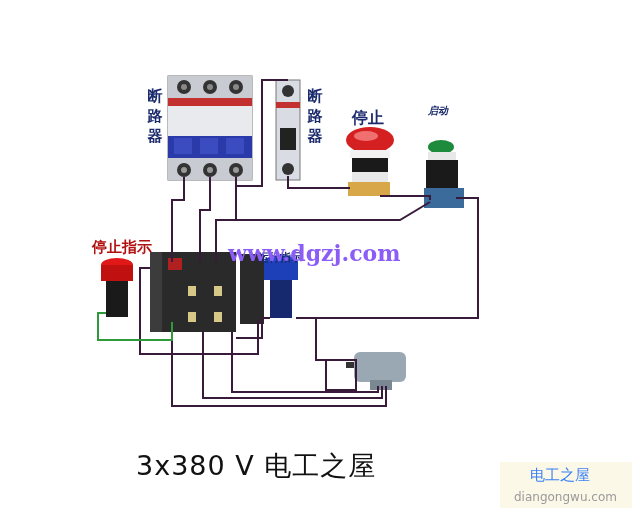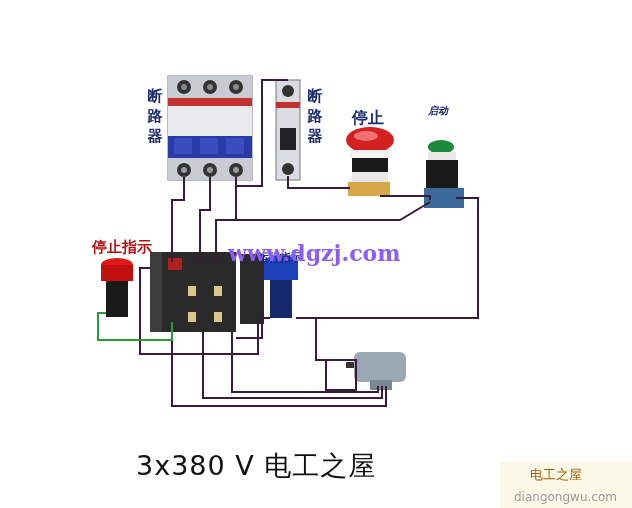--- a/index.html
+++ b/index.html
@@ -6,21 +6,21 @@
     body { width: 632px; height: 508px; position: relative; overflow: hidden; font-family: "DejaVu Sans", sans-serif; }
     .stage { position: absolute; left: 0; top: 0; width: 632px; height: 508px; }
     svg.wires { position: absolute; left: 0; top: 0; width: 632px; height: 508px; }
     .lbl { position: absolute; font-weight: bold; color: #1a2a6c; font-family: "DejaVu Sans", sans-serif; }
     .vlbl { font-size: 15px; line-height: 20px; width: 18px; text-align: center; }
     .small-red { color: #b01010; font-size: 15px; }
     .small-navy { color: #1a2a6c; font-size: 11px; }
     .watermark-url { position: absolute; left: 228px; top: 240px; font-family: "DejaVu Serif", serif; font-weight: bold; font-size: 22px; color: #8b5cf6; letter-spacing: 0px; }
     .caption { position: absolute; left: 136px; top: 448px; font-family: "DejaVu Sans", sans-serif; font-size: 27px; color: #111; letter-spacing: 1px; }
     .logo-box { position: absolute; left: 500px; top: 462px; width: 132px; height: 46px; background: #fbf8e8; }
-    .logo-cn { position: absolute; left: 530px; top: 466px; font-size: 13px; color: #a16207; font-family: "DejaVu Sans", sans-serif; }
+    .logo-cn { position: absolute; left: 530px; top: 466px; font-size: 15px; color: #3b82f6; font-family: "DejaVu Sans", sans-serif; }
     .logo-en { position: absolute; left: 514px; top: 490px; font-size: 12px; color: #9a9a9a; font-family: "DejaVu Sans", sans-serif; }
   </style>
 </head>
 <body>
 
 <div class="stage">
 
   <svg class="wires" viewBox="0 0 632 508">
 
     <g>

